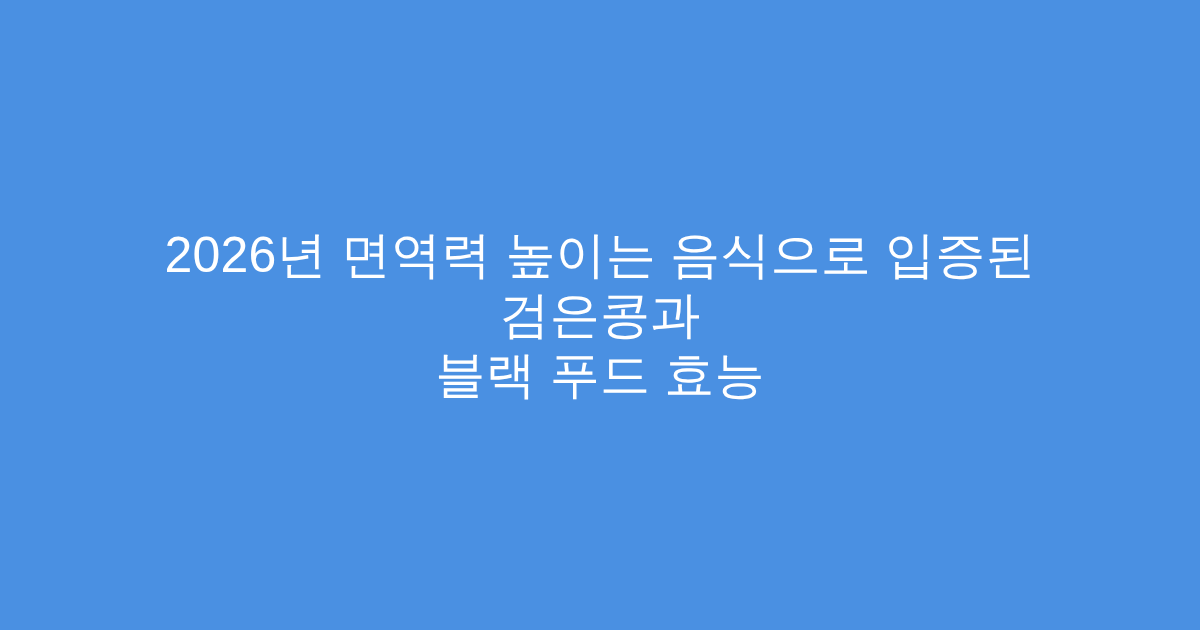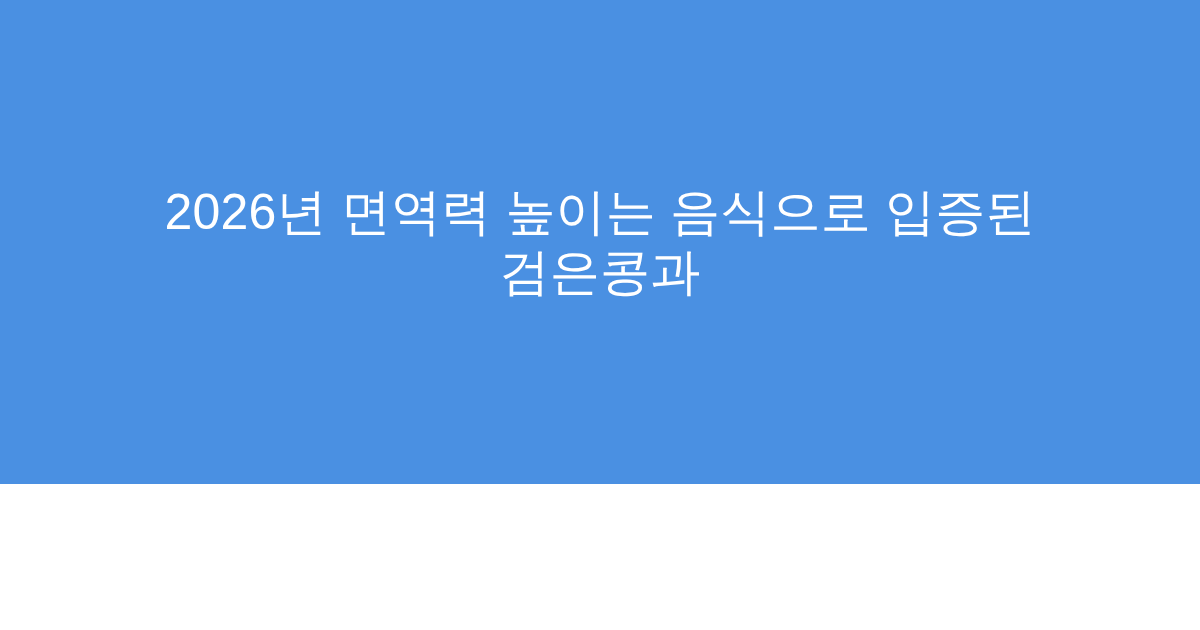--- a/index.html
+++ b/index.html
@@ -11,21 +11,21 @@
   body {
     width: 1200px;
     height: 630px;
     overflow: hidden;
     font-family: "Liberation Sans", "DejaVu Sans", sans-serif;
   }
 
   .card {
     box-sizing: border-box;
     width: 1200px;
-    height: 484px;
+    height: 630px;
     display: flex;
     align-items: center;
     justify-content: center;
     background-color: #4a90e2;
     padding: 0 72px;
   }
 
   .headline {
     margin: 0;
     width: 100%;
@@ -45,15 +45,16 @@
     display: block;
   }
 </style>
 </head>
 <body>
 
 <div class="card" style="background-color: rgb(74, 144, 226);">
 
   <h1 class="headline" style="color: rgb(255, 255, 255);">
     <span class="line">2026년 면역력 높이는 음식으로 입증된 검은콩과</span>
+    <span class="line">블랙 푸드 효능</span>
   </h1>
 
 </div>
 
 </body></html>

